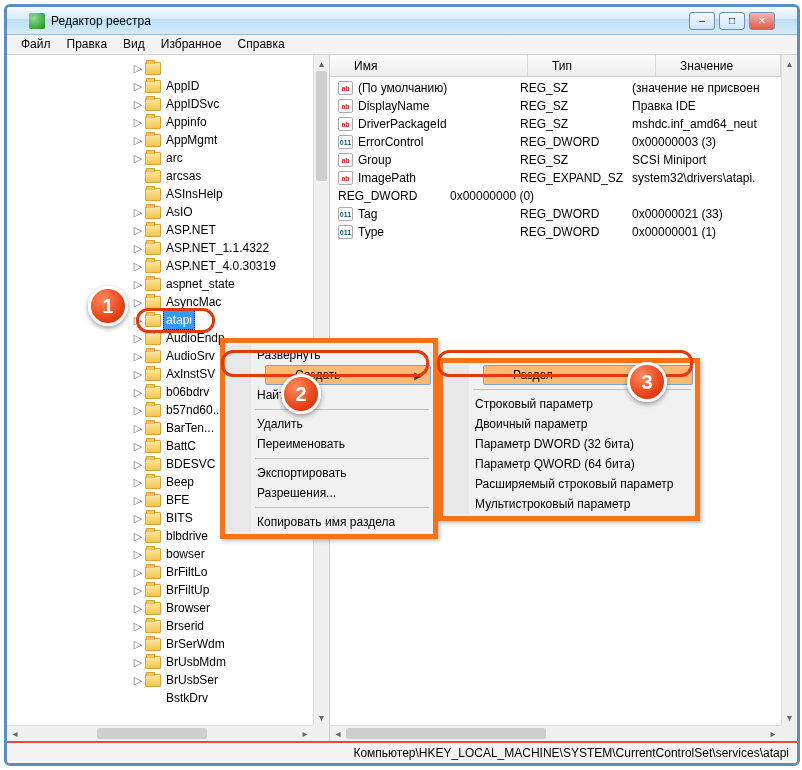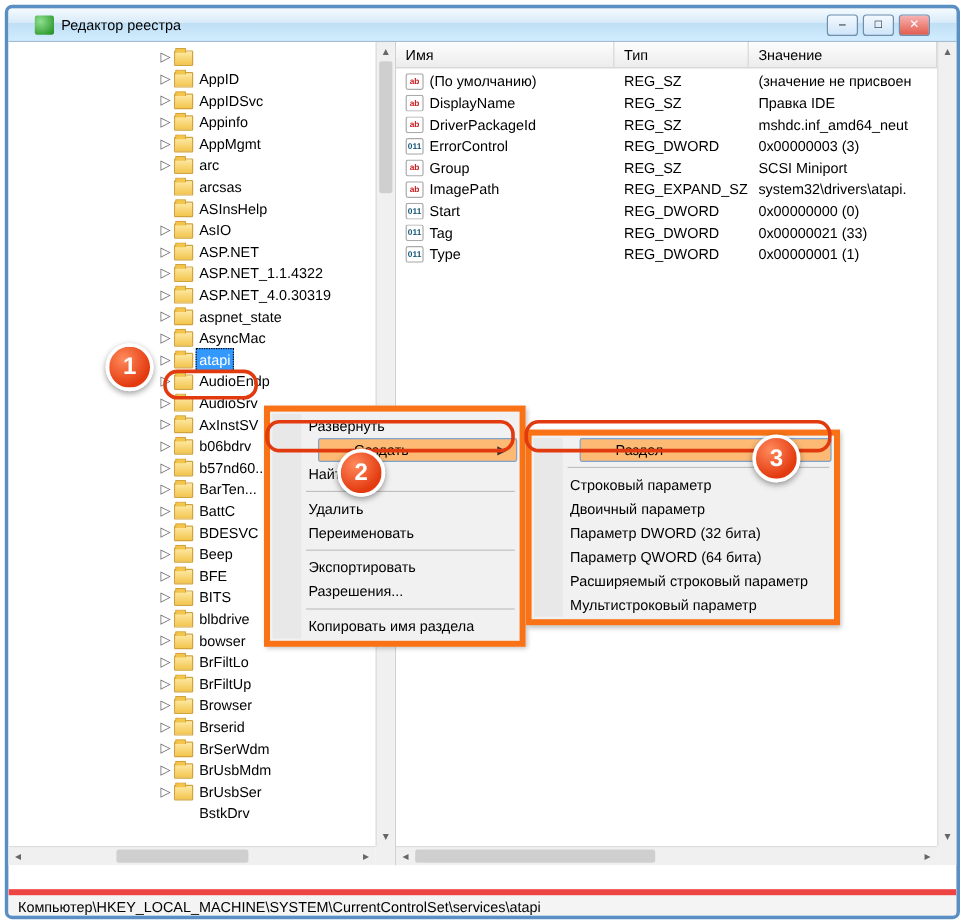--- a/index.html
+++ b/index.html
@@ -127,20 +127,21 @@
     height: 22px;
     background: linear-gradient(#fdfdfd,#ececec);
     border-bottom: 1px solid #d0d0d0;
     display: flex;
   }
   .col-headers > div {
     border-right: 1px solid #d8d8d8;
     padding: 4px 8px;
     overflow: hidden;
     white-space: nowrap;
+    margin-left: 16px;
   }
   .col-name { width: 182px; }
   .col-type { width: 112px; }
   .col-val  { flex: 1; }
   .rows {
     position: absolute;
     top: 22px; left: 0; right: 16px;
     padding: 2px 0;
   }
   .row { display: flex; height: 18px; align-items: center; }
@@ -184,25 +185,26 @@
   }
   .scroll-h .arrow {
     position: absolute; top: 0; bottom: 0; width: 16px;
     display: flex; align-items: center; justify-content: center;
     color: #666; font-size: 10px;
   }
   .corner { position: absolute; right: 0; bottom: 0; width: 16px; height: 16px; background: #f0f0f0; }
   .statusbar {
     position: absolute; left: 0; right: 0; bottom: 0;
     height: 22px;
-    border-top: 5px solid #ef4444;
+    border-top: 2px solid #ef4444;
     background: #f4f4f4;
     padding: 3px 8px;
     white-space: nowrap;
     overflow: hidden;
+    text-align: right;
   }
   
   .ctx-menu {
     position: absolute;
     background: #f1f1f1;
     border: 5px solid #f97316;
     box-shadow: 2px 2px 4px rgba(0,0,0,.25);
     padding: 2px;
     font-size: 12px;
   }
@@ -261,20 +263,27 @@
   <div class="titlebar">
     <div class="app-icon"></div>
     <div class="title">Редактор реестра</div>
     <div class="win-buttons">
       <div class="win-btn">–</div>
       <div class="win-btn">□</div>
       <div class="win-btn close">✕</div>
     </div>
   </div>
 
+  <div class="menubar">
+    <div class="menu-item">Файл</div>
+    <div class="menu-item">Правка</div>
+    <div class="menu-item">Вид</div>
+    <div class="menu-item">Избранное</div>
+    <div class="menu-item">Справка</div>
+  </div>
 
   <div class="content">
 
     <div class="tree-pane">
       <div class="tree-scroll">
         <div class="tree" id="tree">
             <div class="node">
               <span class="expander">▷</span>
               <span class="folder-icon"></span>
               <span class="label">AppID</span>
@@ -513,24 +522,20 @@
           </div>
           <div class="row">
             <div class="cell name">
               <span class="val-icon str">ab</span>
               <span>ImagePath</span>
             </div>
             <div class="cell type">REG_EXPAND_SZ</div>
             <div class="cell val">system32\drivers\atapi.</div>
           </div>
           <div class="row">
-            <div class="cell name">
-              <span class="val-icon bin">011</span>
-              <span>Start</span>
-            </div>
             <div class="cell type">REG_DWORD</div>
             <div class="cell val">0x00000000 (0)</div>
           </div>
           <div class="row">
             <div class="cell name">
               <span class="val-icon bin">011</span>
               <span>Tag</span>
             </div>
             <div class="cell type">REG_DWORD</div>
             <div class="cell val">0x00000021 (33)</div>

